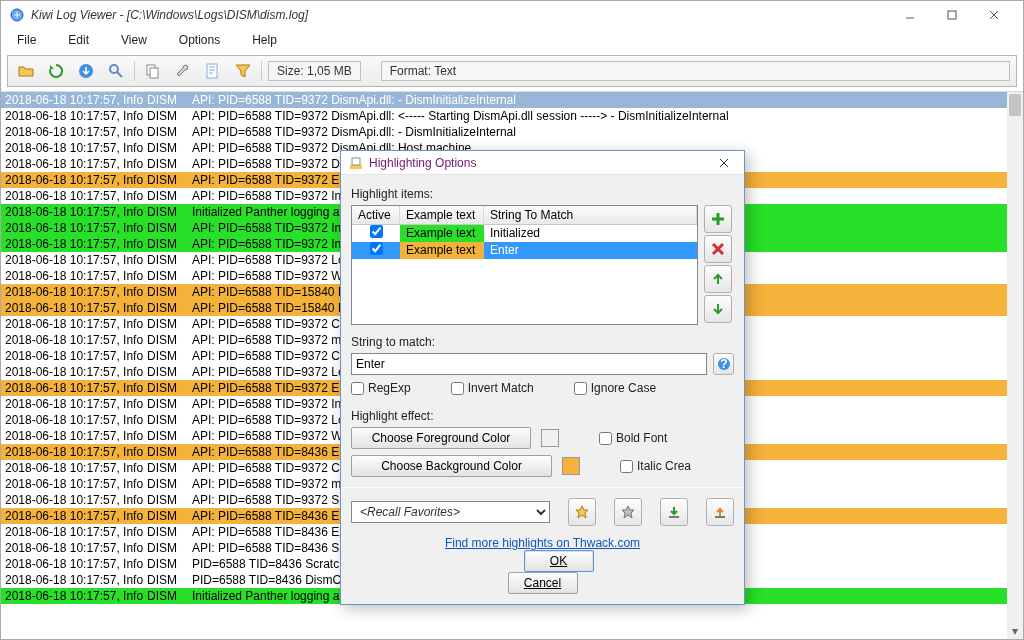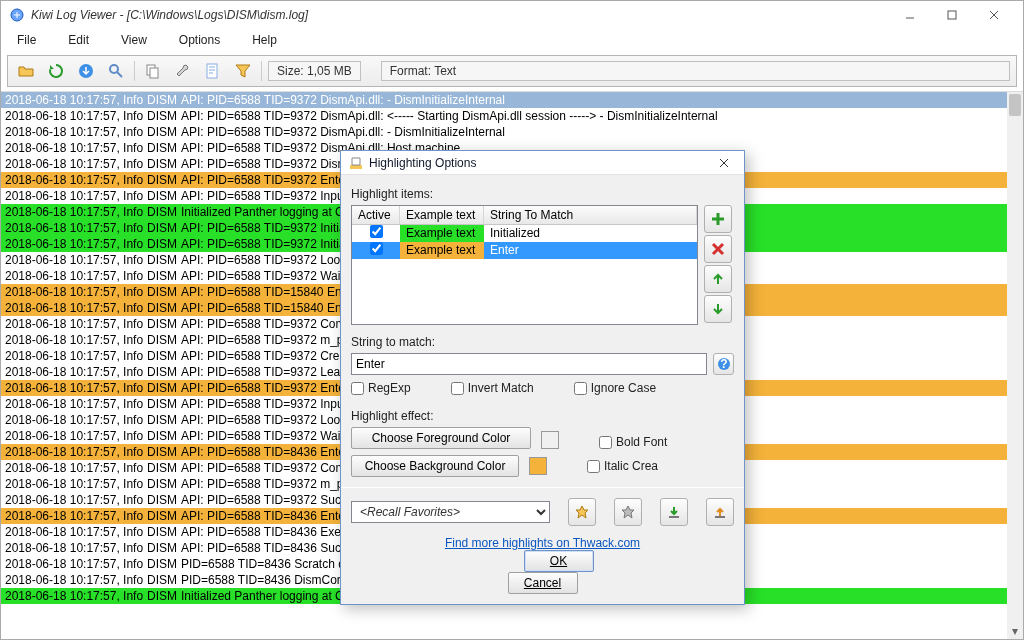--- a/index.html
+++ b/index.html
@@ -13,33 +13,33 @@
 .menubar .menuitem { padding: 2px 8px; color: #222; }
 .toolbar-wrap { border: 1px solid #b5b5b5; margin: 4px 6px; padding: 3px 6px; background: linear-gradient(#f9f9f9,#ececec); display: flex; align-items: center; gap: 6px; }
 .toolbar-btn { width: 24px; height: 24px; display: flex; align-items: center; justify-content: center; border: 1px solid transparent; border-radius: 2px; }
 .toolbar-sep { width: 1px; height: 20px; background: #ccc; }
 .sizebox, .formatbox { border: 1px solid #c0c0c0; background: #f6f6f6; padding: 2px 8px; color: #333; }
 .content { flex: 1; position: relative; overflow: hidden; border-top: 1px solid #ddd; }
 .logrows { position: absolute; inset: 0; overflow: hidden; }
 .logrow { height: 16px; line-height: 16px; white-space: nowrap; display: flex; }
 .logrow span.col-date { display: inline-block; width: 146px; padding-left: 4px; }
 .logrow span.col-dism { display: inline-block; width: 34px; }
-.logrow span.col-rest { flex: 1; }
+.logrow span.col-rest { flex: 1; margin-left: 11px; }
 .hl-select { background: #97b6d8; color: #fff; }
 .hl-orange { background: #f4b23a; }
 .hl-green { background: #28e028; }
 .vscroll { position: absolute; right: 0; top: 0; bottom: 0; width: 16px; background: #f0f0f0; }
 .vscroll .thumb { position: absolute; left: 2px; right: 2px; top: 2px; height: 22px; background: #c4c4c4; border-radius: 2px; }
 .vscroll .arrow { position:absolute; left:0; right:0; height:16px; display:flex; align-items:center; justify-content:center; color:#666; }
 .vscroll .arrow.up { top:0; }
 .vscroll .arrow.down { bottom:0; }
 
 .dialog { position: absolute; left: 340px; top: 150px; width: 405px; background: #f0f0f0; border: 1px solid #6f92c9; box-shadow: 4px 4px 14px rgba(0,0,0,0.25); }
 .dialog .dlg-titlebar { height: 24px; background: #fff; display: flex; align-items: center; padding: 0 8px; border-bottom: 1px solid #e3e3e3; }
-.dialog .dlg-titlebar .title { flex: 1; color: #0f172a; font-weight: 400; }
+.dialog .dlg-titlebar .title { flex: 1; color: #701a75; font-weight: 400; }
 .dialog .dlg-close { width: 24px; height: 22px; display: flex; align-items: center; justify-content: center; color: #333; }
 .dialog .body { padding: 8px 10px 10px 10px; }
 .section-label { color: #222; margin: 4px 0 4px 0; }
 .hi-table { display: flex; align-items: flex-start; }
 .hi-grid { flex: 1; border: 1px solid #828790; background: #fff; height: 120px; }
 .hi-header { display: flex; background: linear-gradient(#fcfcfc,#e8e8e8); border-bottom: 1px solid #c7c7c7; }
 .hi-header div { padding: 2px 6px; border-right: 1px solid #d6d6d6; }
 .hi-header .c-active { width: 48px; }
 .hi-header .c-ex { width: 84px; }
 .hi-header .c-match { flex: 1; }
@@ -406,31 +406,31 @@
           <input type="checkbox" style="">
           <span>Invert Match</span>
         </label>
       <label class="chk">
           <input type="checkbox" style="">
           <span>Ignore Case</span>
         </label>
     </div>
 
     <div class="section-label" style="margin-top:14px">Highlight effect:</div>
-    <div style="display:flex; align-items:flex-end; gap:10px; margin-top:2px">
+    <div style="display:flex; align-items:center; gap:10px; margin-top:2px">
       <button class="btn" style="width:180px">Choose Foreground Color</button>
       <div class="swatch" style="#000000"></div>
       <div style="width:20px"></div>
       <label class="chk">
           <input type="checkbox" style="">
           <span>Bold Font</span>
         </label>
     </div>
     <div style="display:flex; align-items:center; gap:10px; margin-top:6px">
-      <button class="btn" style="width:168px">Choose Background Color</button>
+      <button class="btn" style="width:201px">Choose Background Color</button>
       <div class="swatch" style="background:#f4b23a"></div>
       <div style="width:20px"></div>
       <label class="chk">
           <input type="checkbox" style="">
           <span>Italic Crea</span>
         </label>
     </div>
 
     <div class="hr"></div>
 

